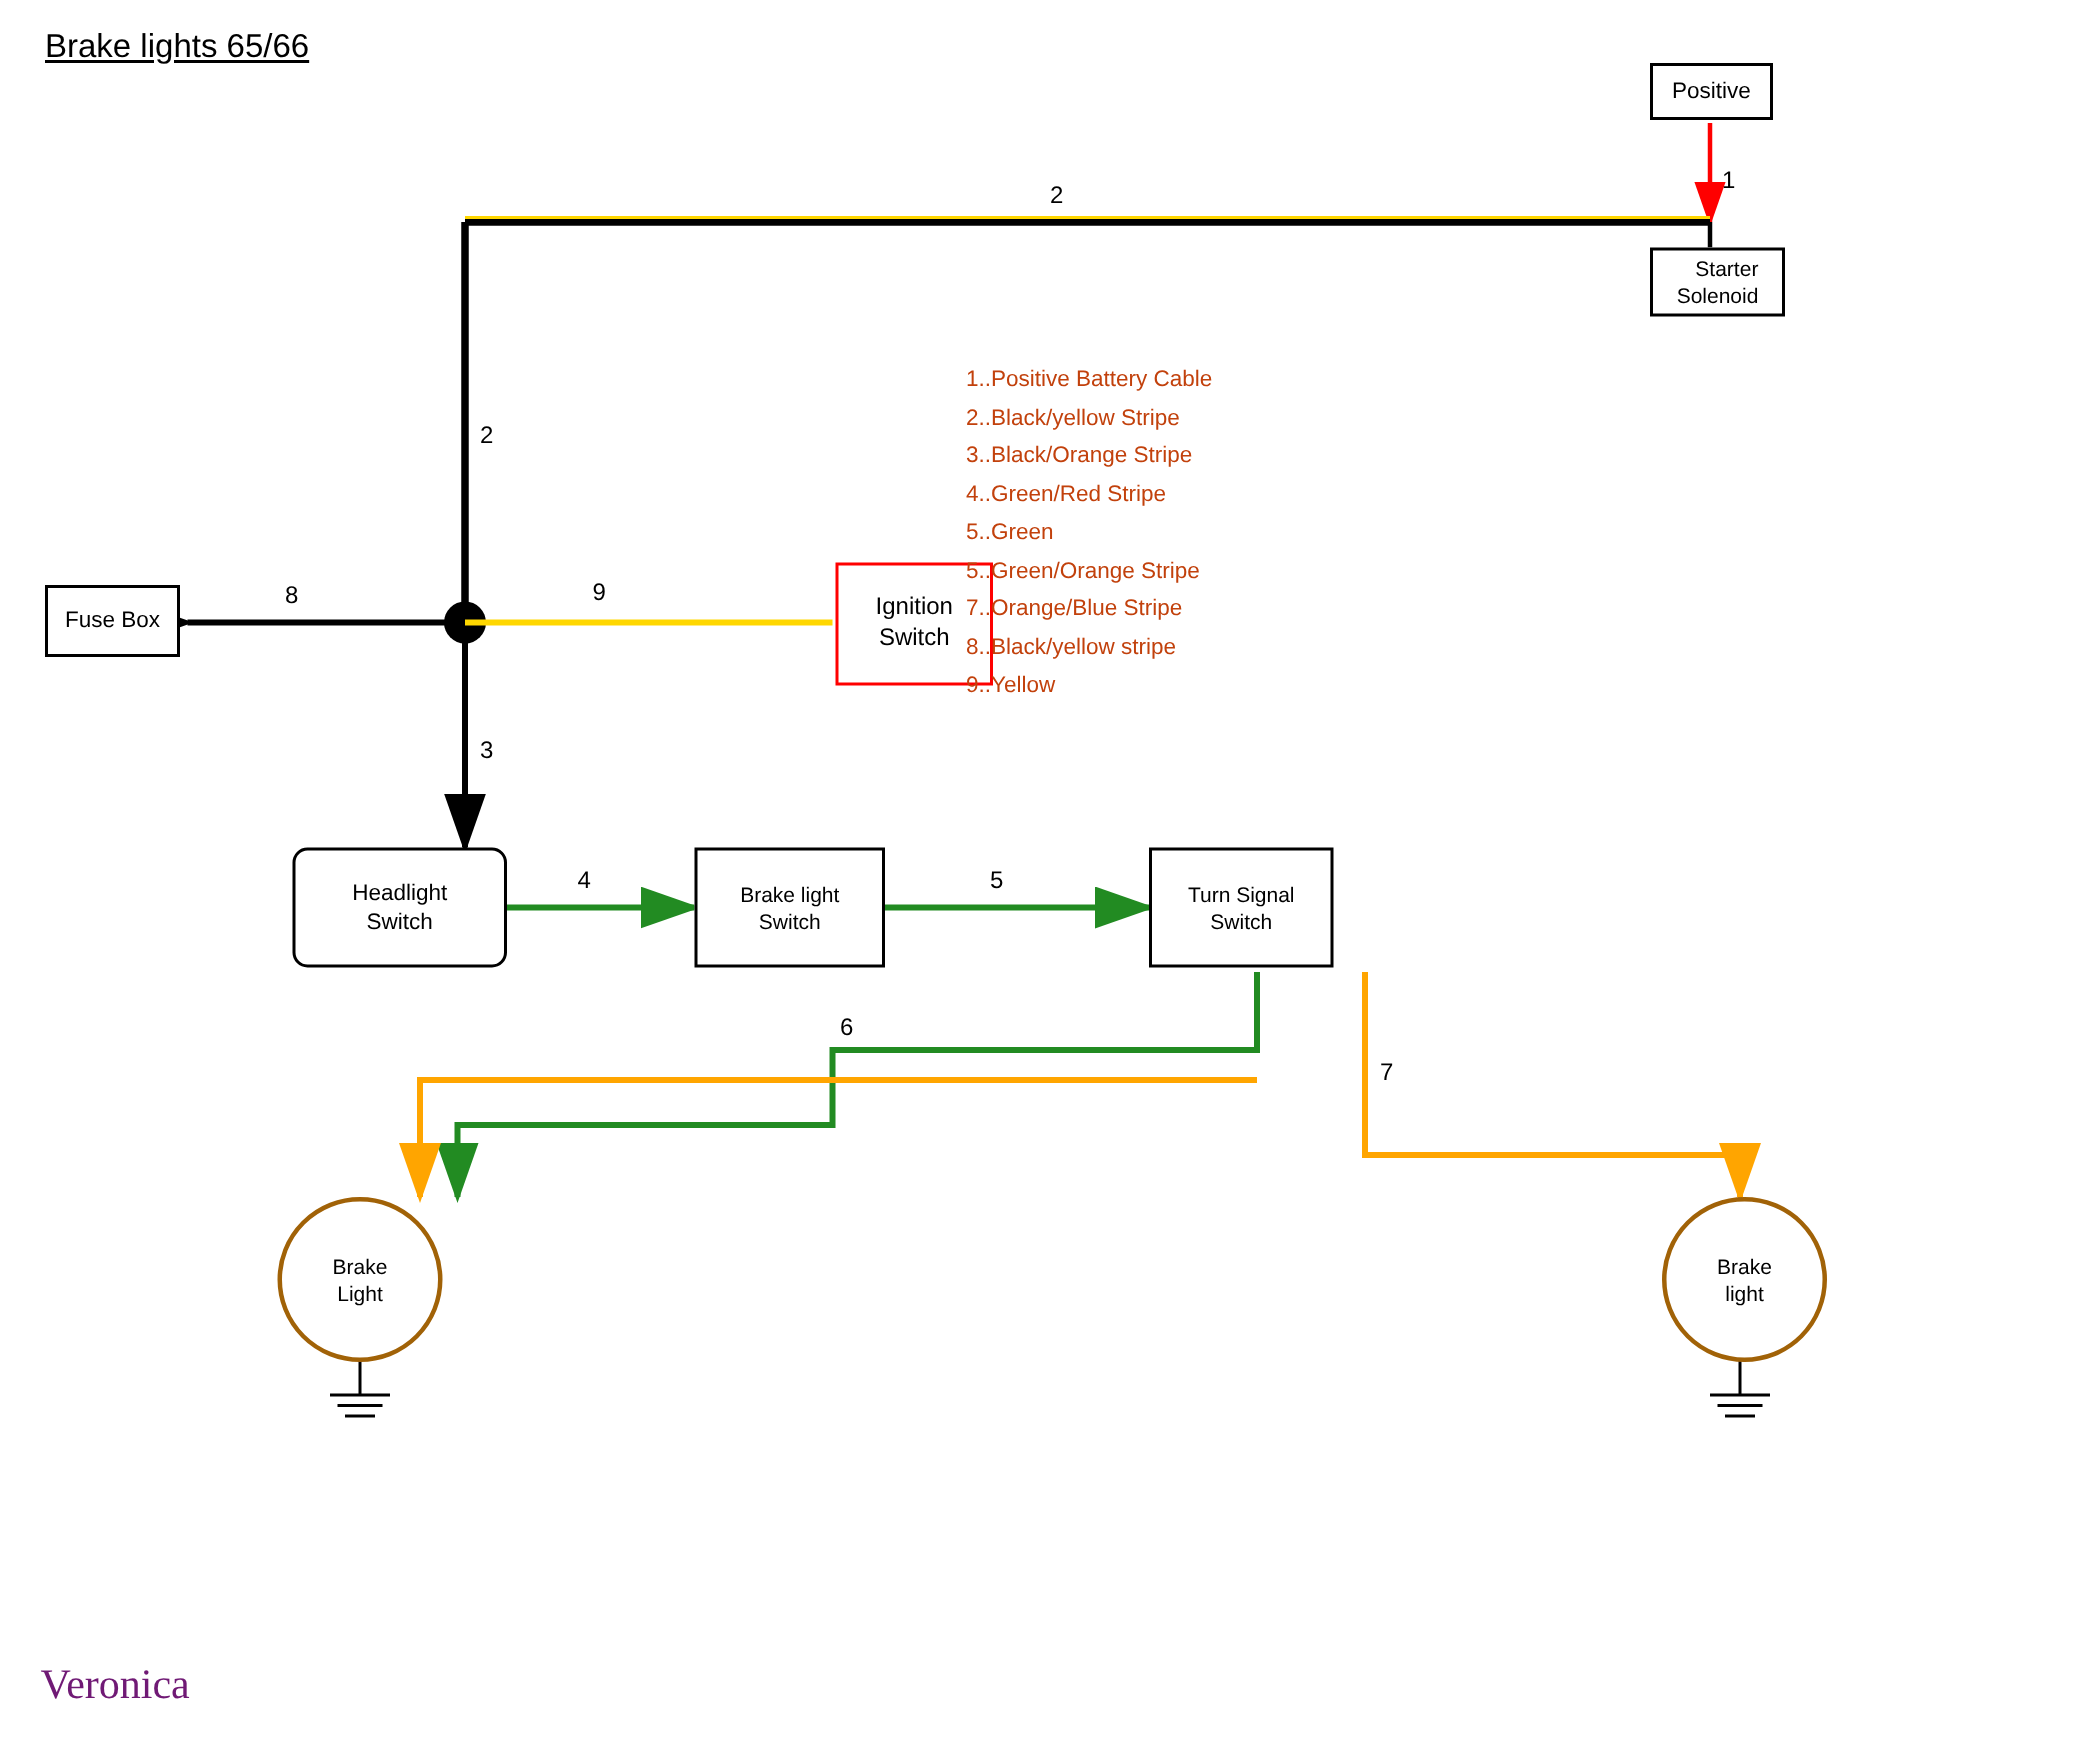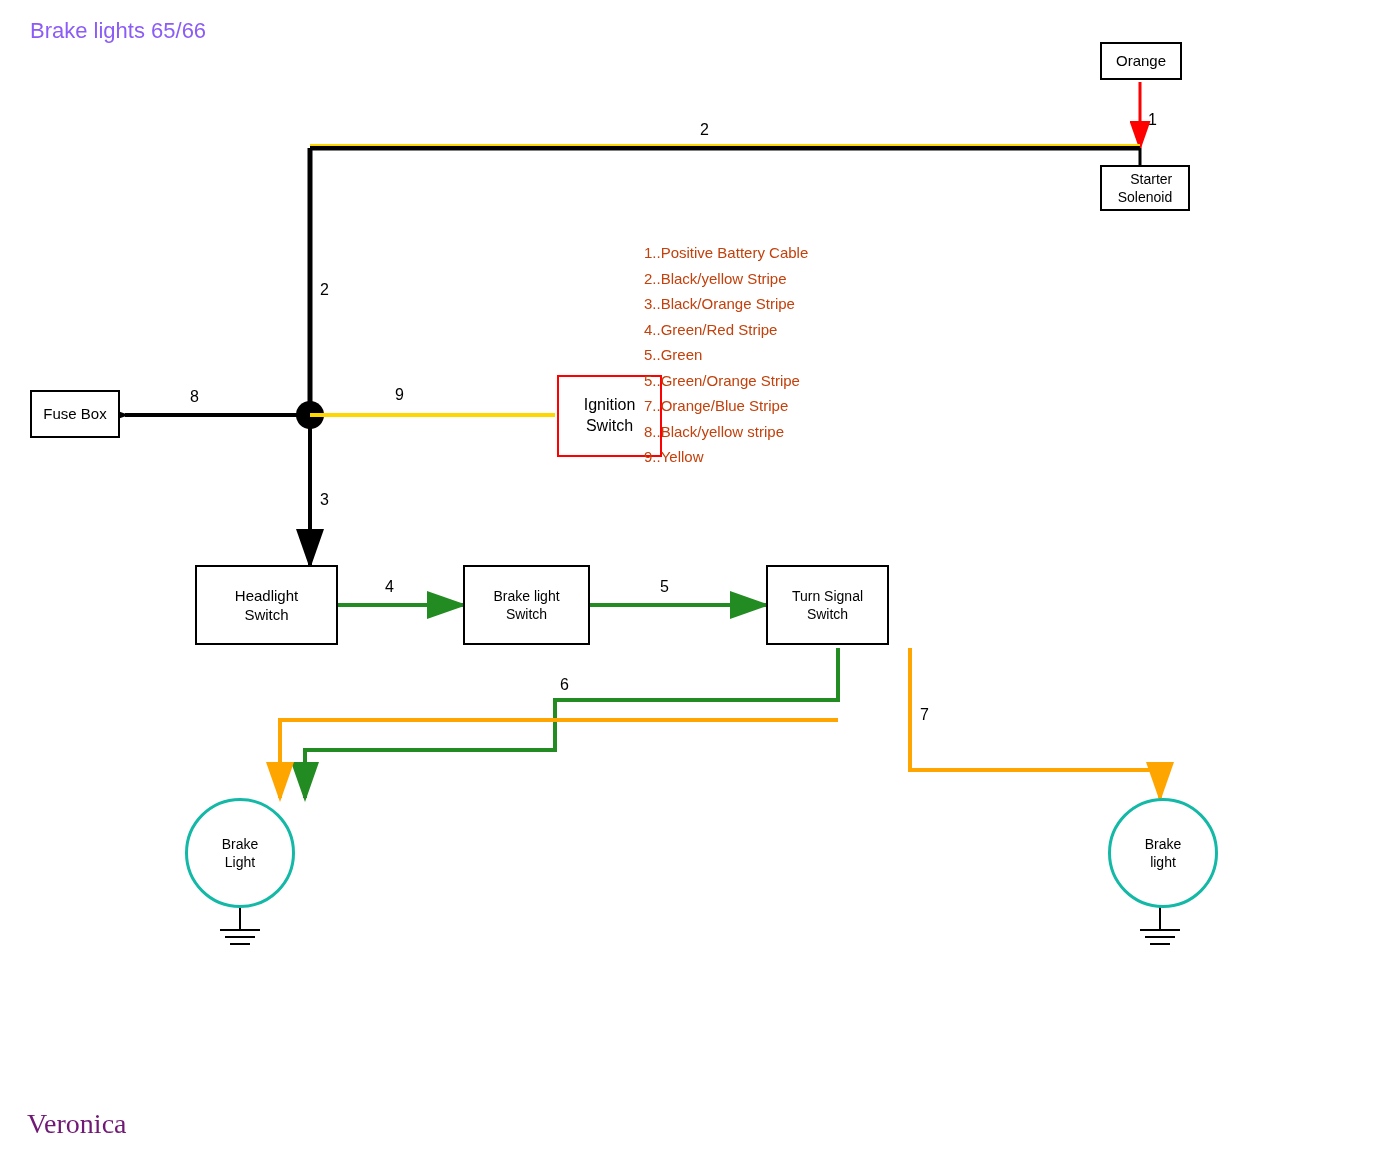--- a/index.html
+++ b/index.html
@@ -16,41 +16,42 @@
       top: 0; left: 0;
       width: 1399px;
       height: 1170px;
     }
     .page-title {
       position: absolute;
       top: 18px;
       left: 30px;
       font-size: 22px;
       font-weight: normal;
-      color: #8b5cf6;
+      color: #000000;
+      text-decoration: underline;
     }
     
     .box {
       position: absolute;
       background: #fff;
       border: 2px solid #000;
       display: flex;
       align-items: center;
       justify-content: center;
       text-align: center;
       font-size: 15px;
       font-weight: normal;
       line-height: 1.3;
     }
     .box-red {
       border-color: red;
     }
     .box-circle {
       border-radius: 50%;
-      border: 3px solid #14b8a6;
+      border: 3px solid #a16207;
     }
     
     .legend {
       position: absolute;
       top: 240px;
       left: 644px;
       font-size: 15px;
       line-height: 1.7;
       color: #c2410c;
     }
@@ -141,38 +142,38 @@
   <line x1="1160" y1="905" x2="1160" y2="930" stroke="#000" stroke-width="2"></line>
   <line x1="1140" y1="930" x2="1180" y2="930" stroke="#000" stroke-width="2"></line>
   <line x1="1145" y1="937" x2="1175" y2="937" stroke="#000" stroke-width="2"></line>
   <line x1="1150" y1="944" x2="1170" y2="944" stroke="#000" stroke-width="2"></line>
 
   <line x1="1140" y1="148" x2="1140" y2="165" stroke="#000" stroke-width="3"></line>
 
 </svg>
 
 <div class="box" style="top:42px; left:1100px; width:82px; height:38px; font-size:15px;">
-  <span>Orange</span>
+  <span>Positive</span>
 </div>
 
 <div class="box" style="top:165px; left:1100px; width:90px; height:46px; font-size:14px;">
   <span style="white-space:pre-line;text-align:right;">Starter
 Solenoid</span>
 </div>
 
 <div class="box" style="top:390px; left:30px; width:90px; height:48px; font-size:15px;">
   <span>Fuse Box</span>
 </div>
 
 <div class="box box-red" style="top:375px; left:557px; width:105px; height:82px; font-size:16px;">
   <span style="white-space:pre-line;">Ignition
 Switch</span>
 </div>
 
-<div class="box" style="top:565px; left:195px; width:143px; height:80px; font-size:15px;">
+<div class="box" style="top:565px; left:195px; width:143px; height:80px; font-size:15px;border-radius:10px;">
   <span style="white-space:pre-line;">Headlight
 Switch</span>
 </div>
 
 <div class="box" style="top:565px; left:463px; width:127px; height:80px; font-size:14px;">
   <span style="white-space:pre-line;">Brake light
 Switch</span>
 </div>
 
 <div class="box" style="top:565px; left:766px; width:123px; height:80px; font-size:14px;">

